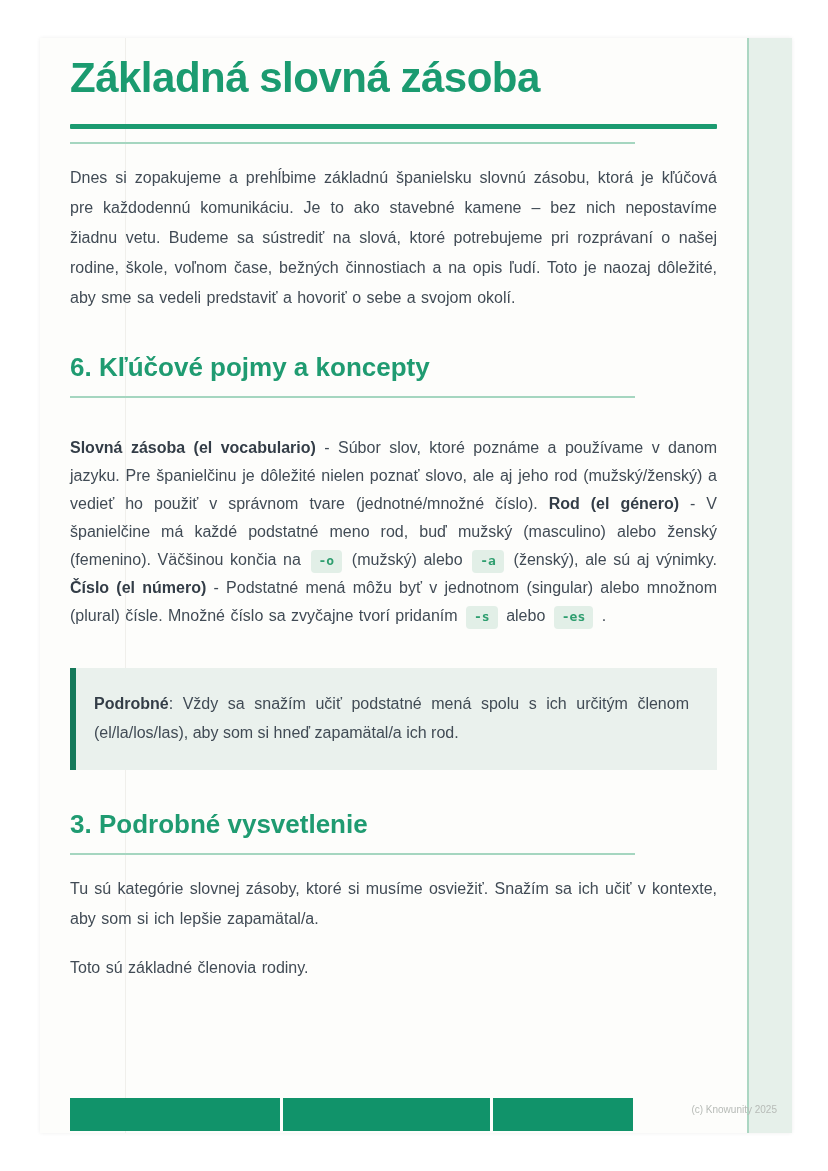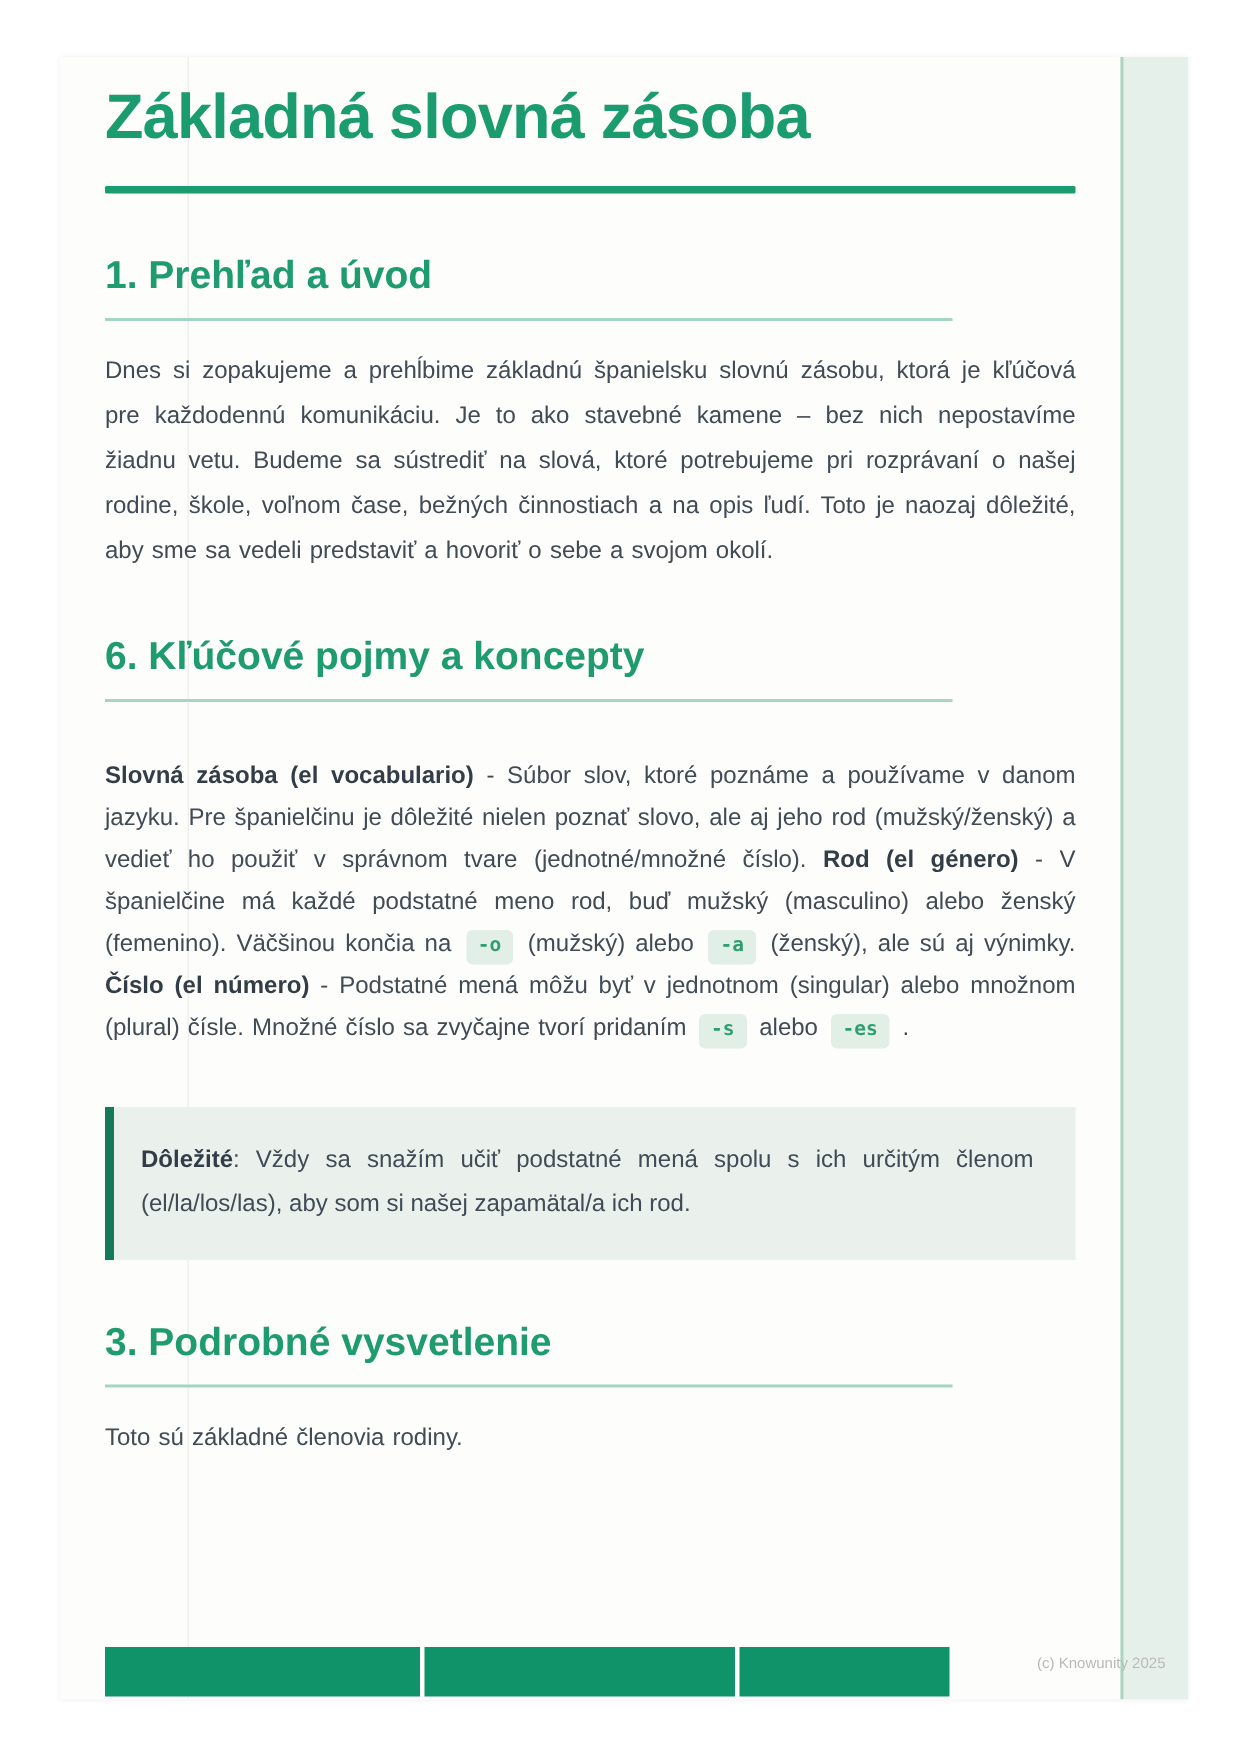--- a/index.html
+++ b/index.html
@@ -129,35 +129,35 @@
 <div class="page">
   <div class="fold-line"></div>
   <div class="side-strip"></div>
 
   <div class="content">
 
     <h1 class="doc-title">Základná slovná zásoba</h1>
     <div class="title-rule"></div>
 
     <section>
-      <h2 class="section-heading">1. Prehľad a úvod</h2>
       <div class="heading-underline"></div>
       <p class="body-text">Dnes si zopakujeme a prehĺbime základnú španielsku slovnú zásobu, ktorá je kľúčová pre každodennú komunikáciu. Je to ako stavebné kamene – bez nich nepostavíme žiadnu vetu. Budeme sa sústrediť na slová, ktoré potrebujeme pri rozprávaní o našej rodine, škole, voľnom čase, bežných činnostiach a na opis ľudí. Toto je naozaj dôležité, aby sme sa vedeli predstaviť a hovoriť o sebe a svojom okolí.</p>
     </section>
 
     <section>
       <h2 class="section-heading">6. Kľúčové pojmy a koncepty</h2>
       <div class="heading-underline"></div>
       <p class="body-text rich"><span class="run-bold">Slovná zásoba (el vocabulario)</span><span class="run-text"> - Súbor slov, ktoré poznáme a používame v danom jazyku. Pre španielčinu je dôležité nielen poznať slovo, ale aj jeho rod (mužský/ženský) a vedieť ho použiť v správnom tvare (jednotné/množné číslo). </span><span class="run-bold">Rod (el género)</span><span class="run-text"> - V španielčine má každé podstatné meno rod, buď mužský (masculino) alebo ženský (femenino). Väčšinou končia na </span><span class="run-code">-o</span><span class="run-text"> (mužský) alebo </span><span class="run-code">-a</span><span class="run-text"> (ženský), ale sú aj výnimky. </span><span class="run-bold">Číslo (el número)</span><span class="run-text"> - Podstatné mená môžu byť v jednotnom (singular) alebo množnom (plural) čísle. Množné číslo sa zvyčajne tvorí pridaním </span><span class="run-code">-s</span><span class="run-text"> alebo </span><span class="run-code">-es</span><span class="run-text"> .</span></p>
-      <div class="callout"><span class="run-bold">Dôležité</span><span class="run-text">: Vždy sa snažím učiť podstatné mená spolu s ich určitým členom (el/la/los/las), aby som si našej zapamätal/a ich rod.</span></div>
+      <div class="callout"><span class="run-bold">Podrobné</span><span class="run-text">: Vždy sa snažím učiť podstatné mená spolu s ich určitým členom (el/la/los/las), aby som si hneď zapamätal/a ich rod.</span></div>
     </section>
 
     <section>
       <h2 class="section-heading">3. Podrobné vysvetlenie</h2>
       <div class="heading-underline"></div>
+      <p class="body-text">Tu sú kategórie slovnej zásoby, ktoré si musíme osviežiť. Snažím sa ich učiť v kontexte, aby som si ich lepšie zapamätal/a.</p>
       <p class="body-text">Toto sú základné členovia rodiny.</p>
     </section>
 
   </div>
 
   <div class="table-header-row">
     <div class="table-header-cell cell-0"></div>
     <div class="table-header-cell cell-1"></div>
     <div class="table-header-cell cell-2"></div>
   </div>

